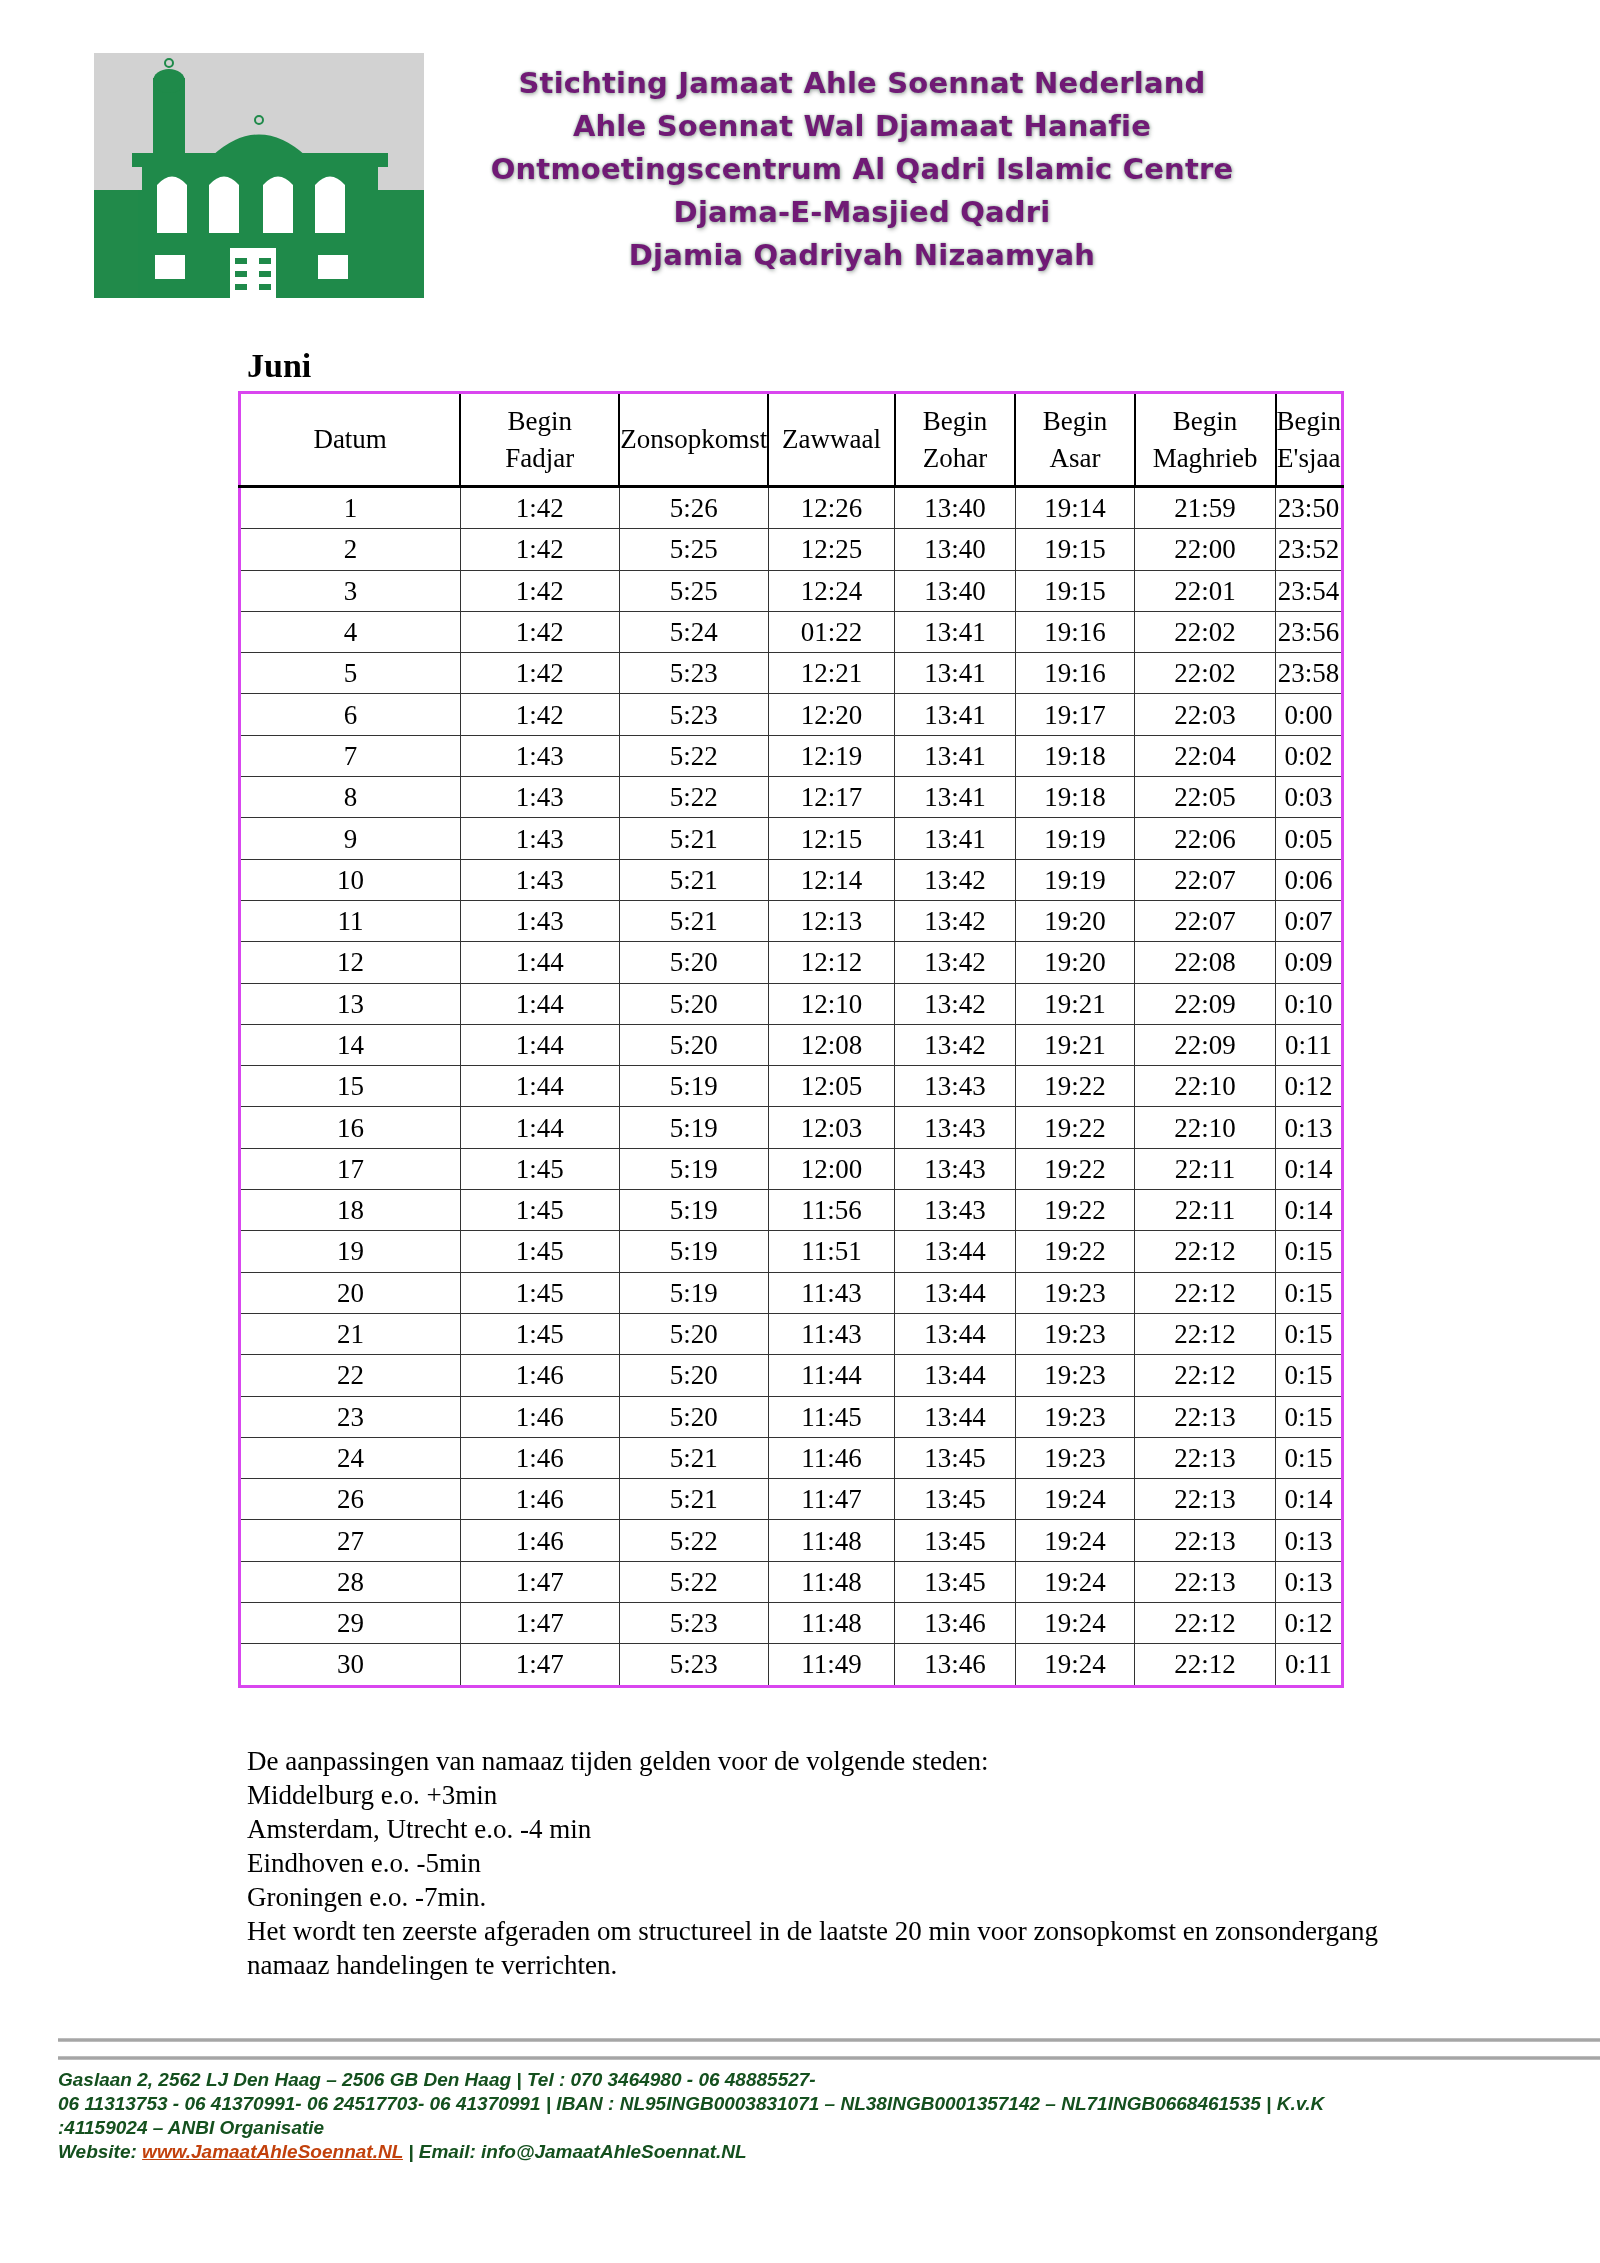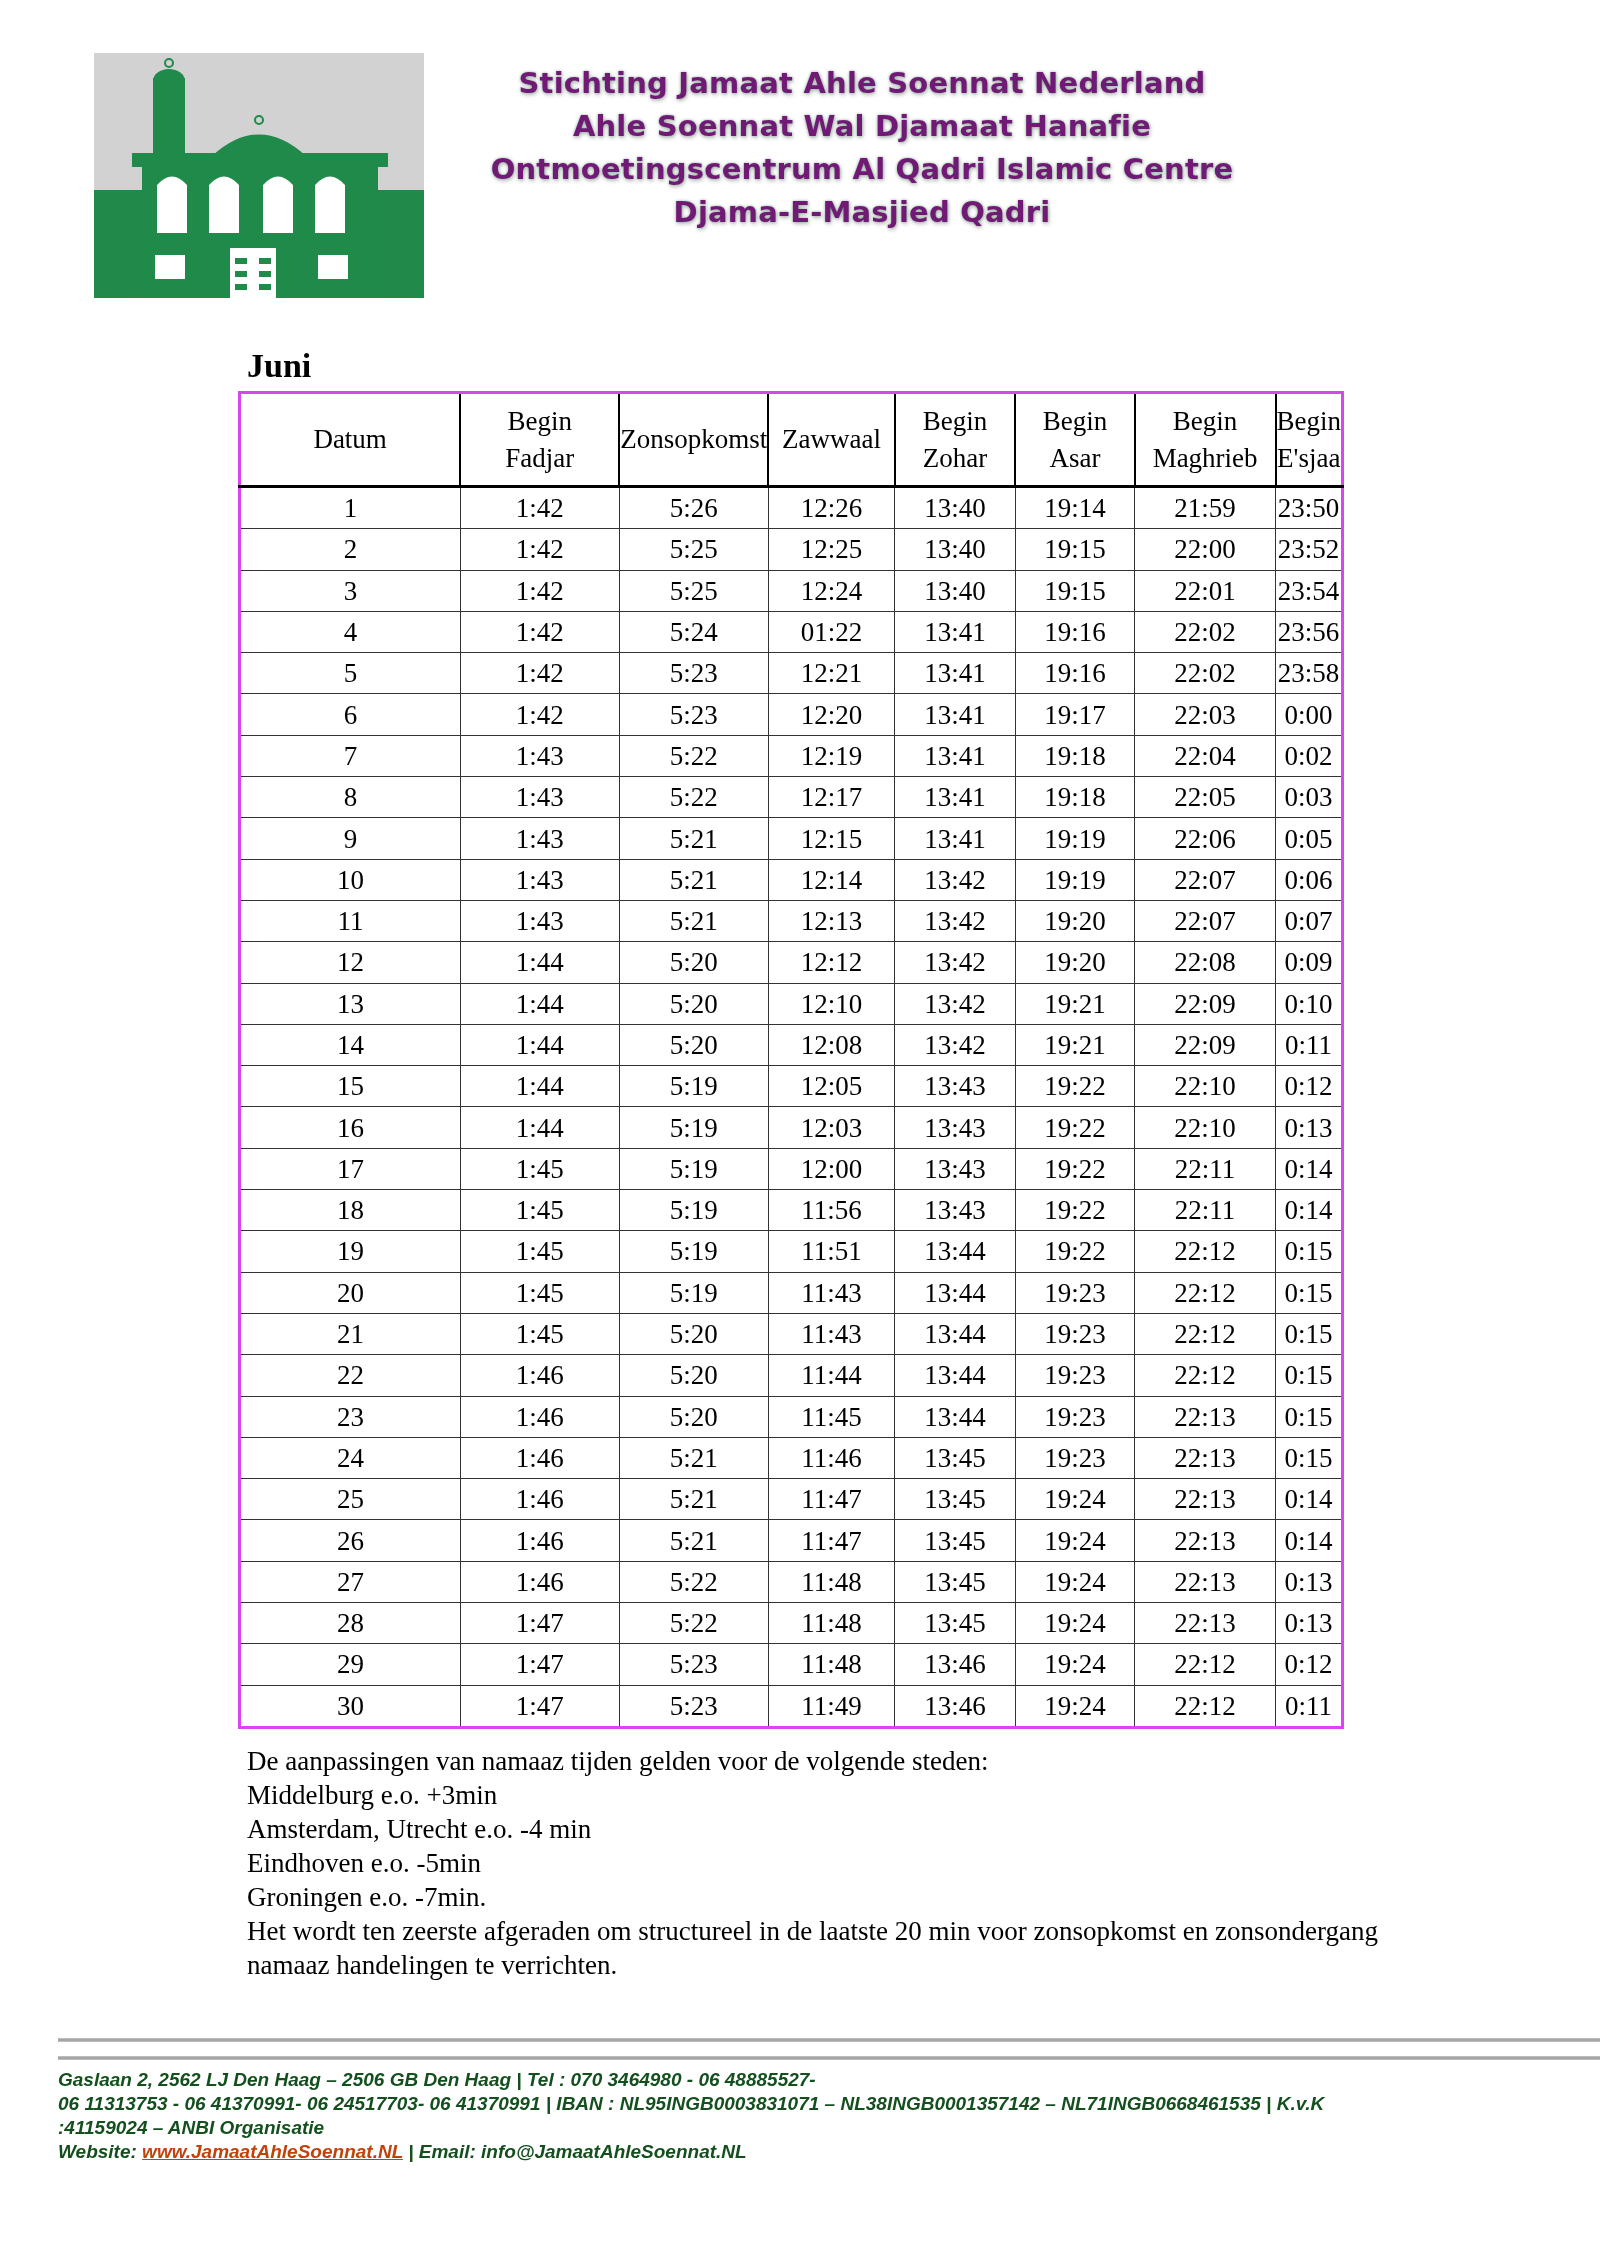--- a/index.html
+++ b/index.html
@@ -102,20 +102,21 @@
       <rect x="165" y="218" width="12" height="6" fill="#1f8a4a"></rect>
       <rect x="141" y="231" width="12" height="6" fill="#1f8a4a"></rect>
       <rect x="165" y="231" width="12" height="6" fill="#1f8a4a"></rect>
     </svg>
   </div>
   <div class="brand">
     <div>Stichting Jamaat Ahle Soennat Nederland</div>
     <div>Ahle Soennat Wal Djamaat Hanafie</div>
     <div>Ontmoetingscentrum Al Qadri Islamic Centre</div>
     <div>Djama-E-Masjied Qadri</div>
+    <div>Djamia Qadriyah Nizaamyah</div>
   </div>
 </div>
 
 <div class="month">Juni</div>
 
 <table class="times">
   <colgroup>
     <col class="c0">
       <col class="c1">
       <col class="c2">
@@ -393,30 +394,20 @@
         <td>24</td>
         <td>1:46</td>
         <td>5:21</td>
         <td>11:46</td>
         <td>13:45</td>
         <td>19:23</td>
         <td>22:13</td>
         <td>0:15</td>
       </tr>
       <tr>
-        <td>25</td>
-        <td>1:46</td>
-        <td>5:21</td>
-        <td>11:47</td>
-        <td>13:45</td>
-        <td>19:24</td>
-        <td>22:13</td>
-        <td>0:14</td>
-      </tr>
-      <tr>
         <td>26</td>
         <td>1:46</td>
         <td>5:21</td>
         <td>11:47</td>
         <td>13:45</td>
         <td>19:24</td>
         <td>22:13</td>
         <td>0:14</td>
       </tr>
       <tr>

